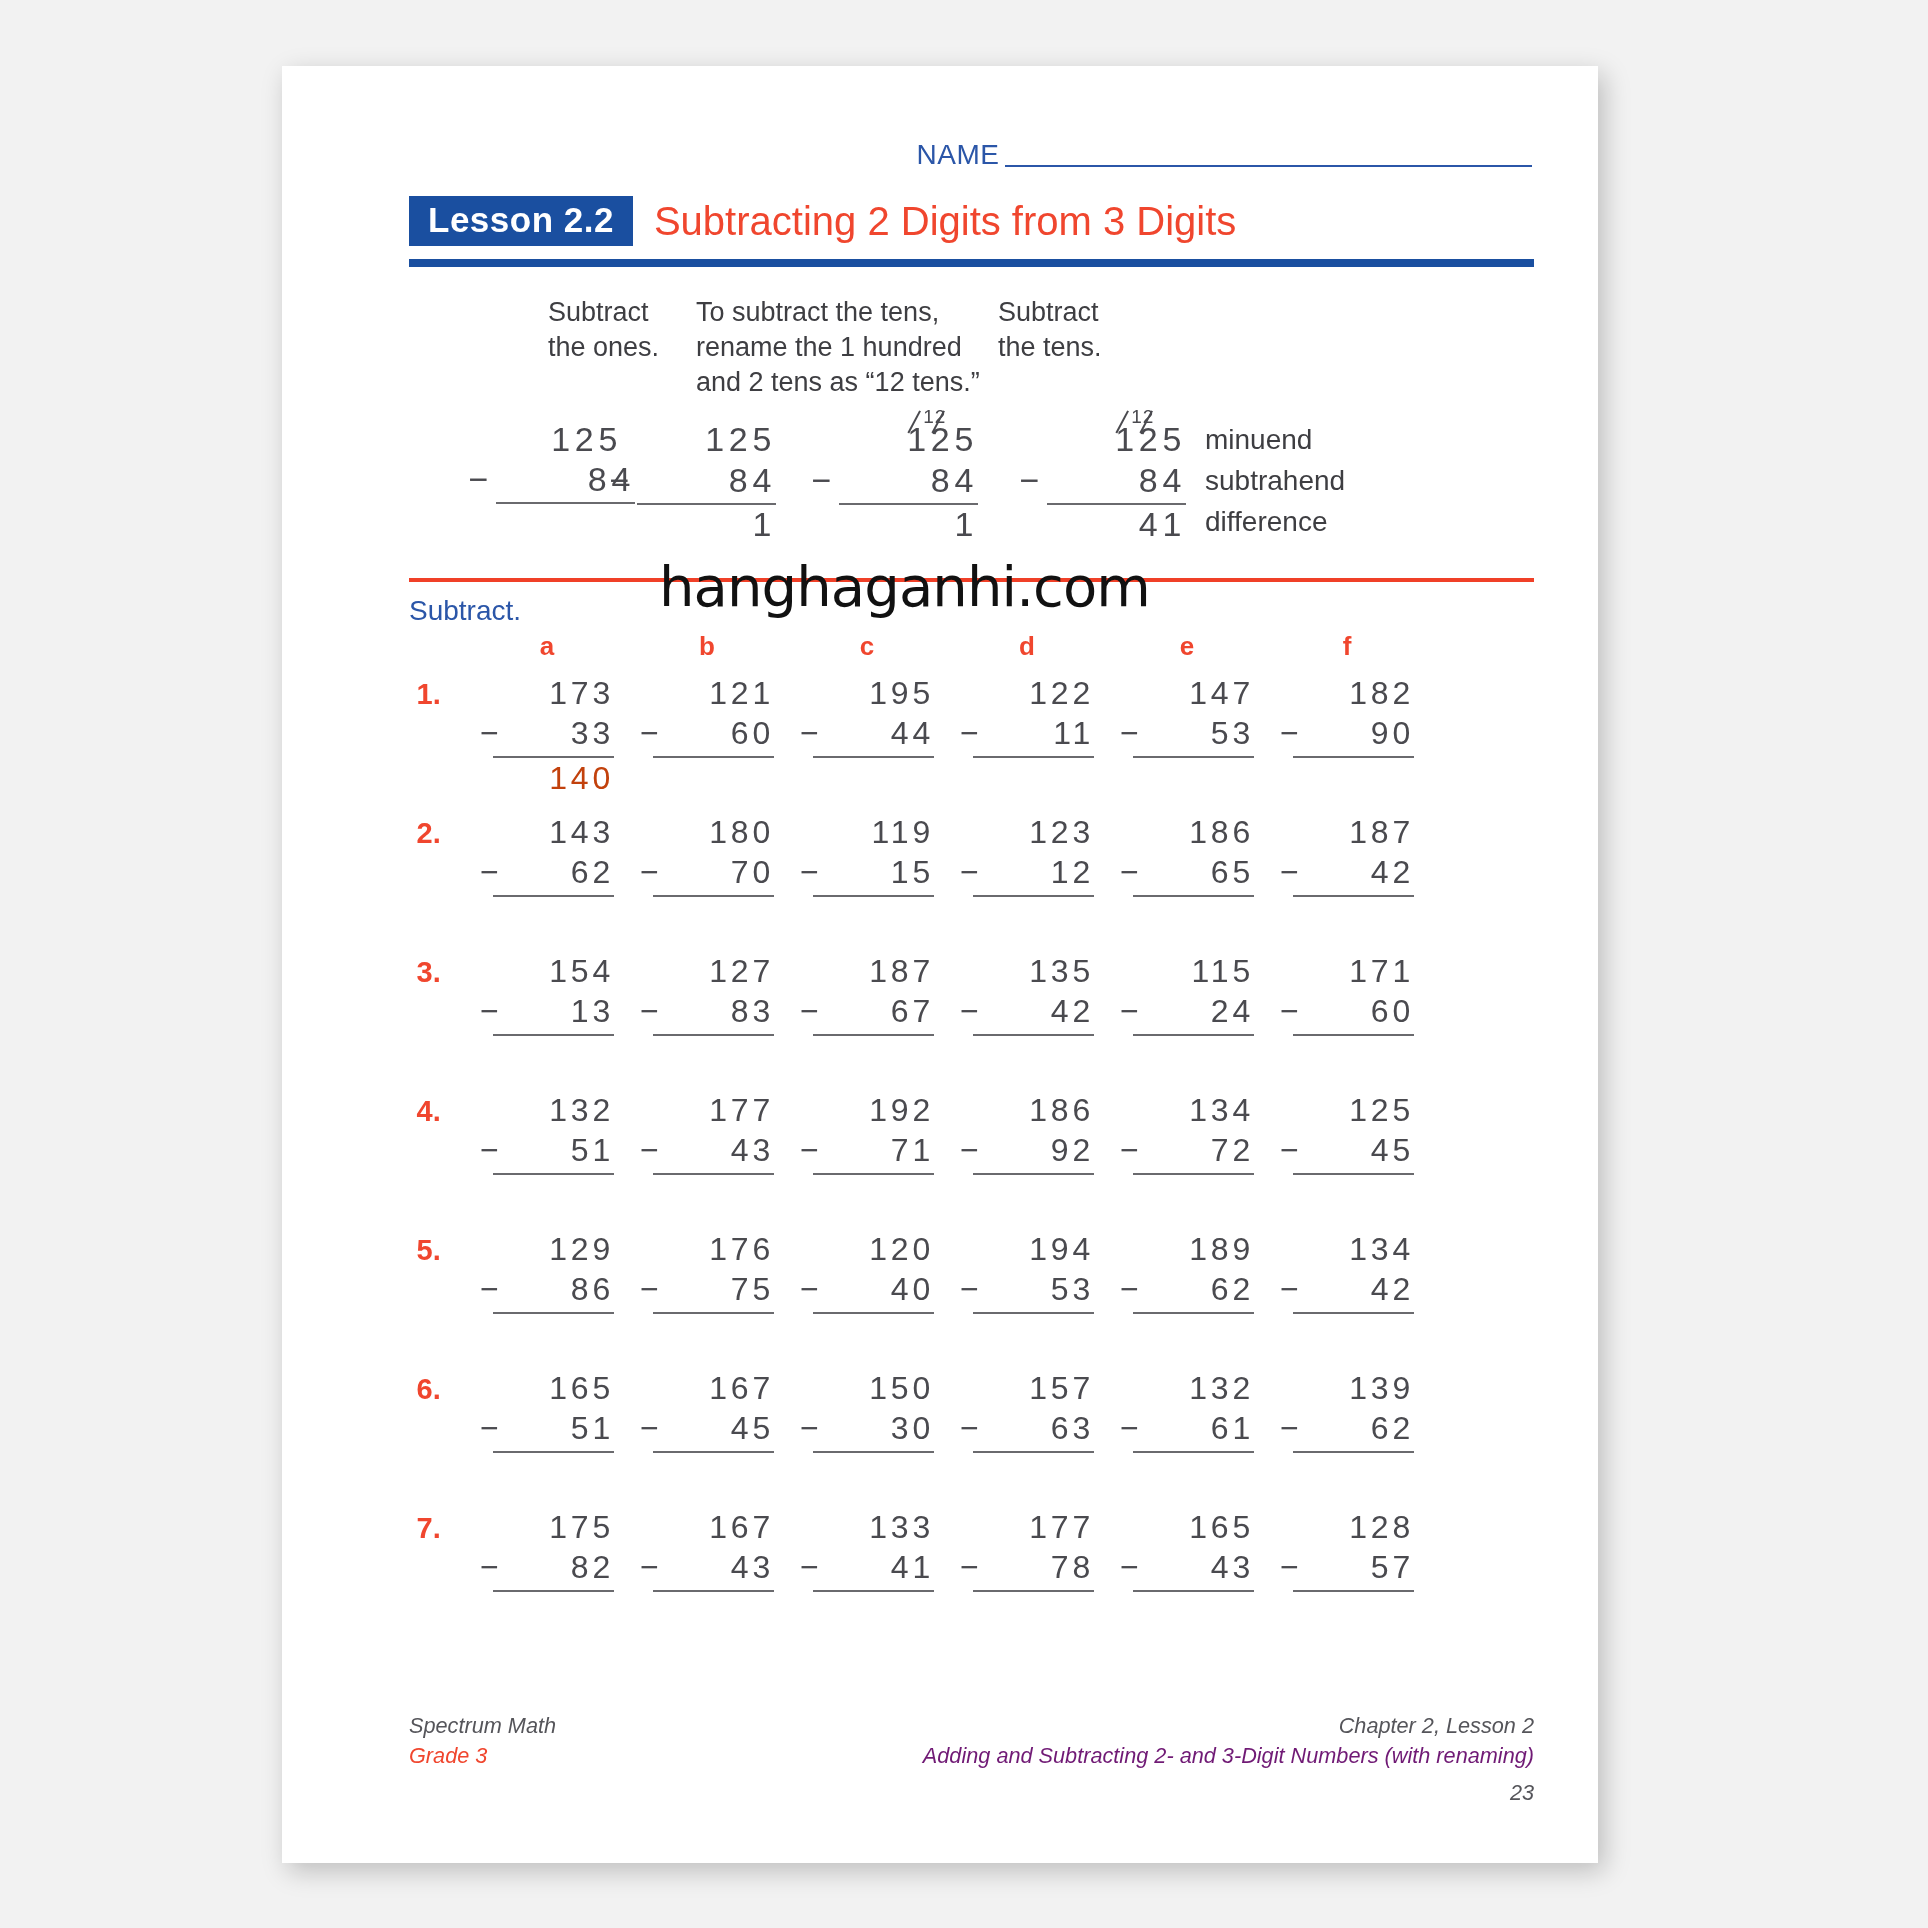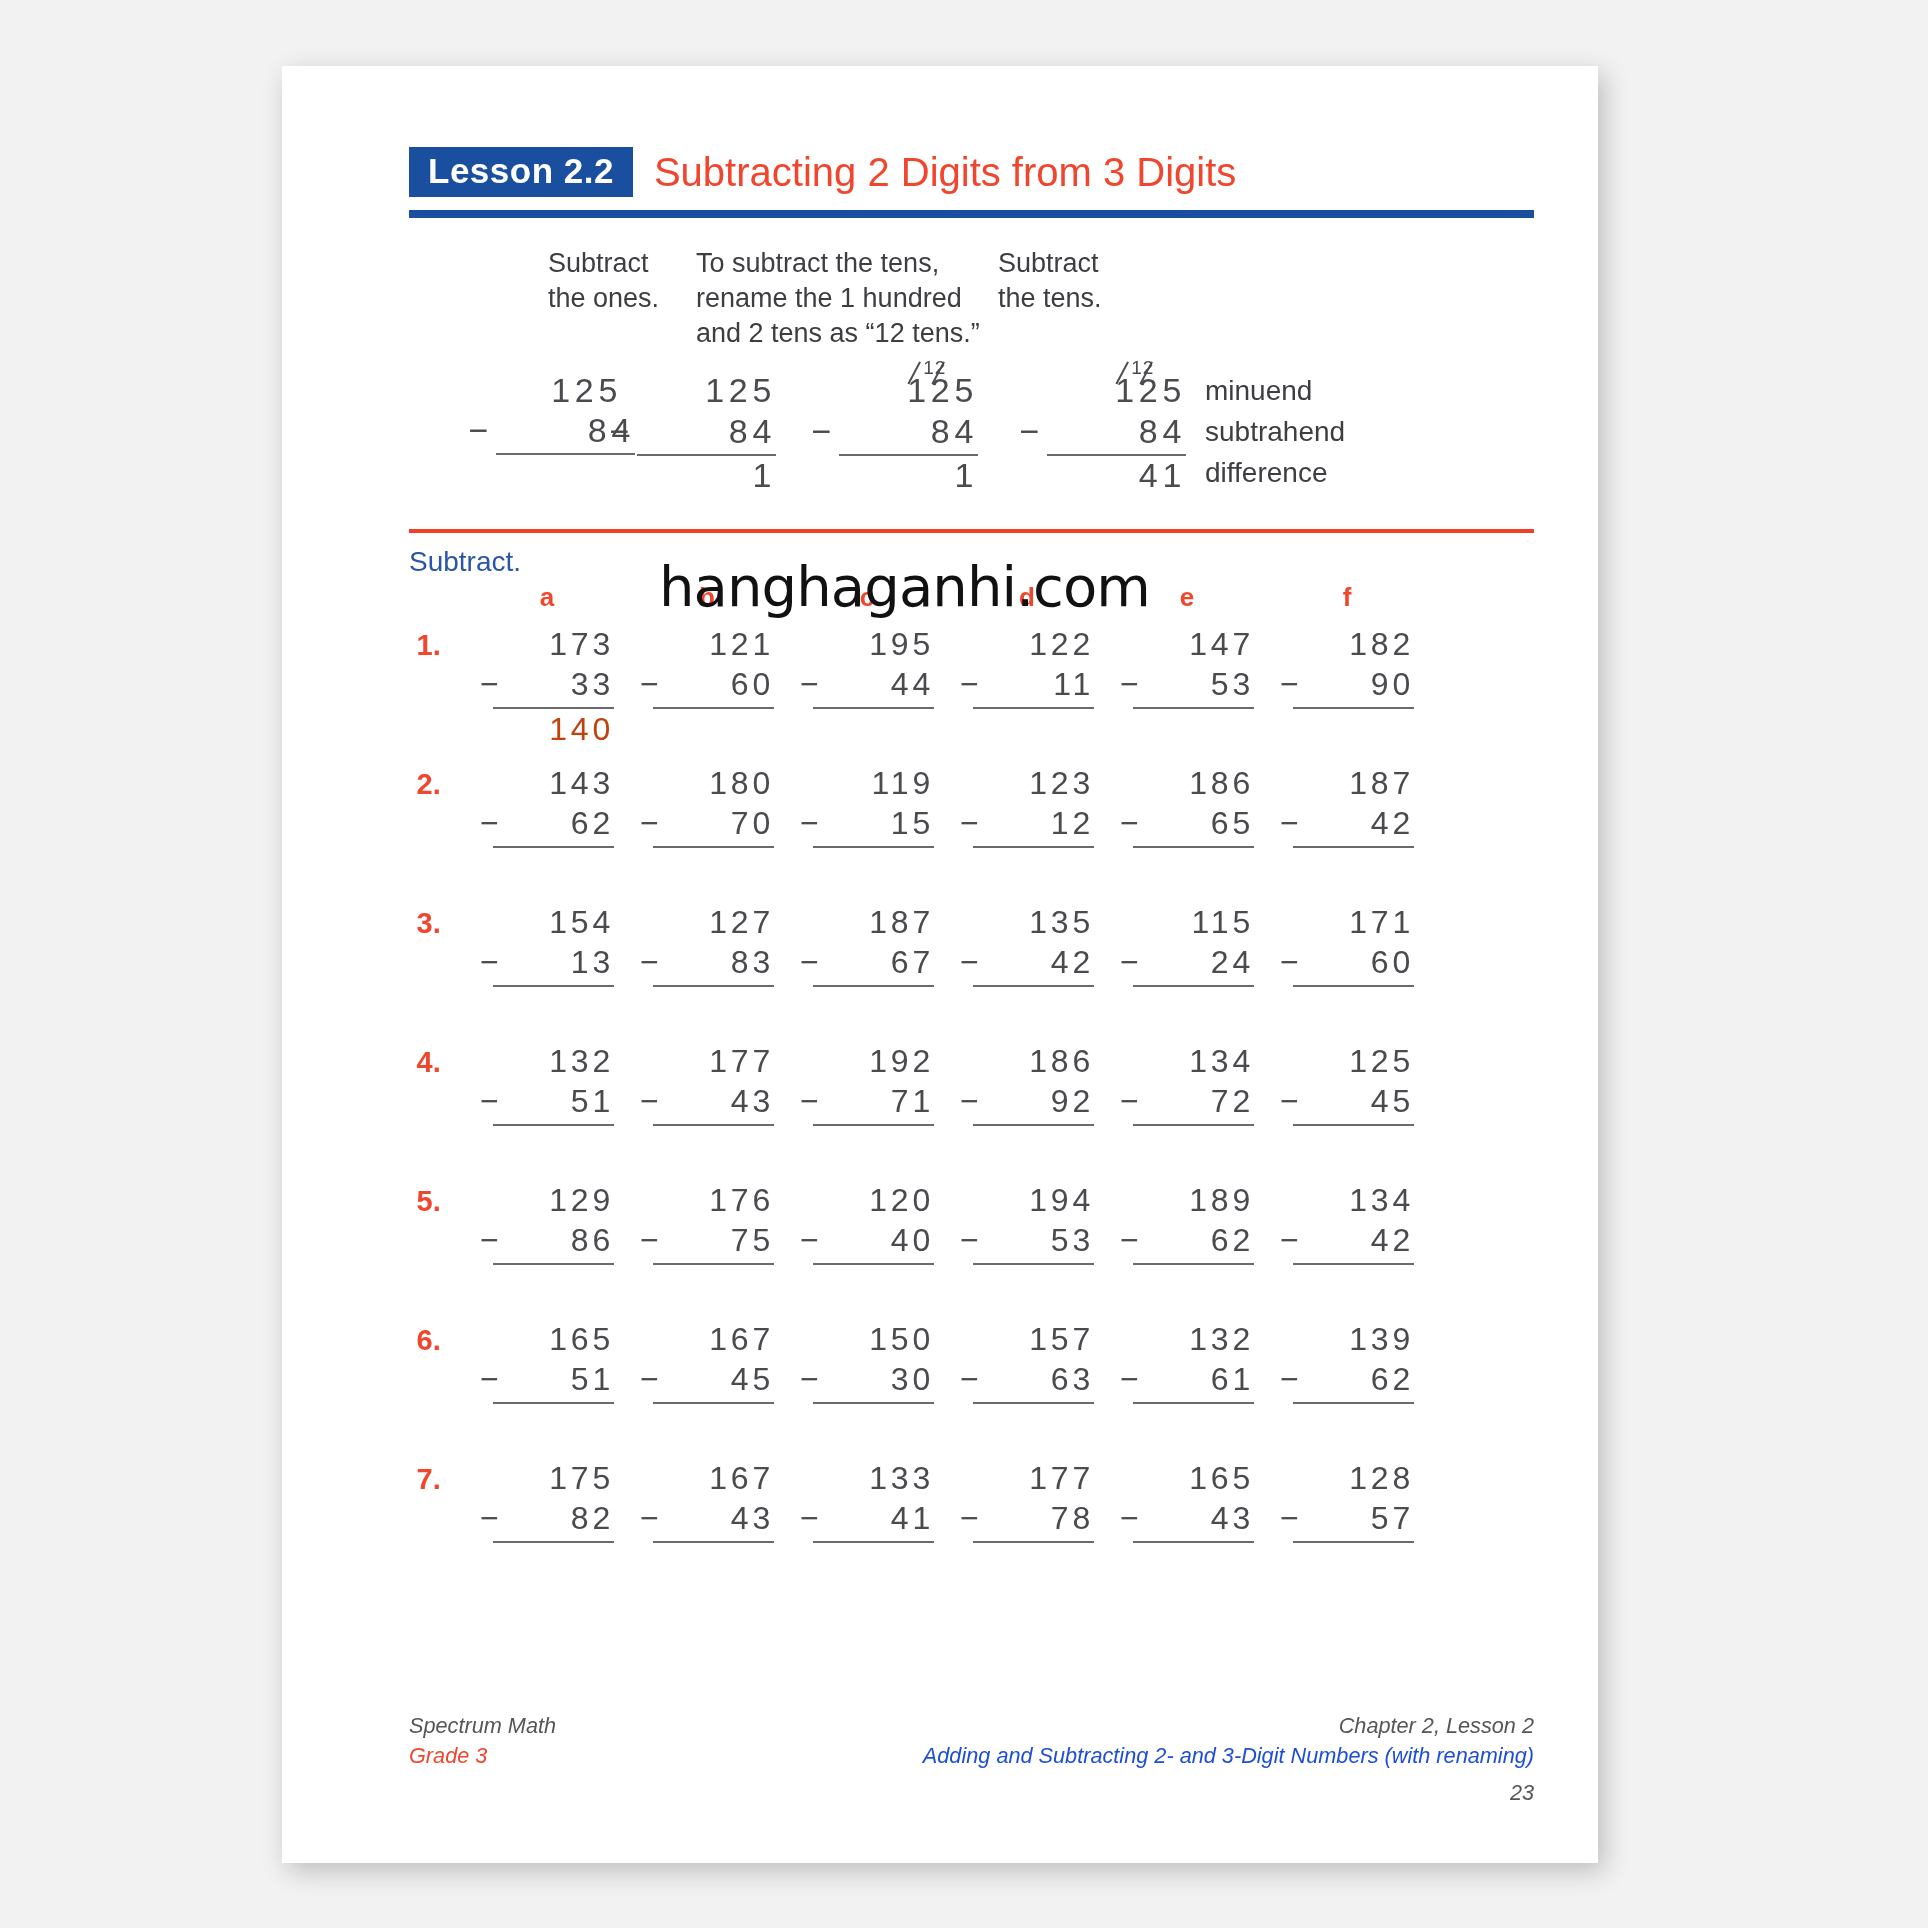--- a/index.html
+++ b/index.html
@@ -300,30 +300,34 @@
     font-style: italic;
   }
   .footer-row {
     display: flex;
     justify-content: space-between;
     align-items: flex-start;
   }
   .f-left-1 { color: #55555a; }
   .f-left-2 { color: #f0462e; }
   .f-right-1 { color: #55555a; text-align: right; }
-  .f-right-2 { color: #1d4ed8; text-align: right; }
+  .f-right-2 { color: #701a75; text-align: right; }
   .f-page { color: #55555a; text-align: right; margin-top: 7.5px; }
 </style>
 </head>
 <body>
 
 <div id="stage">
   <div id="page">
     <div class="page-inner">
 
+      <div class="name-row">
+        <span class="name-label">NAME</span>
+        <span class="name-rule"></span>
+      </div>
 
       <div class="lesson-header">
         <span class="lesson-badge">Lesson 2.2</span>
         <span class="lesson-title">Subtracting 2 Digits from 3 Digits</span>
       </div>
       <div class="header-rule"></div>
 
       <div class="captions">
         <div class="cap cap-a">Subtract<br>the ones.</div>
         <div class="cap cap-b">To subtract the tens,<br>rename the 1 hundred<br>and 2 tens as “12 tens.”</div>

